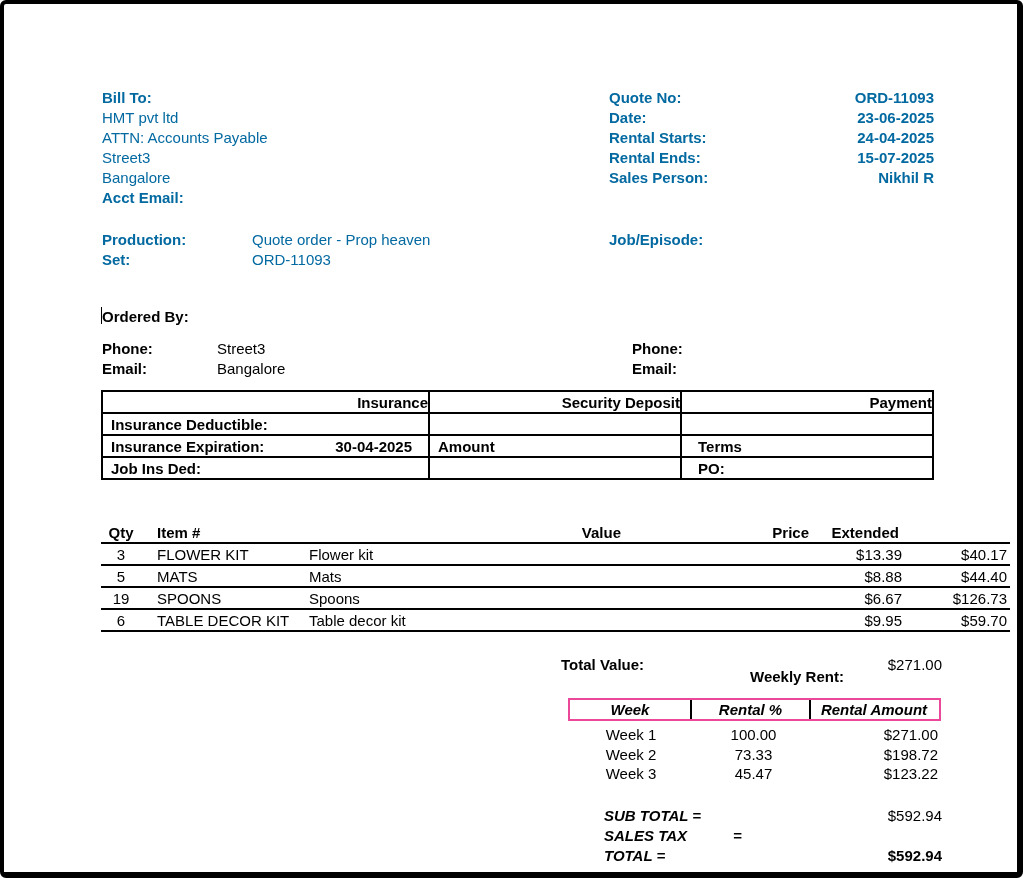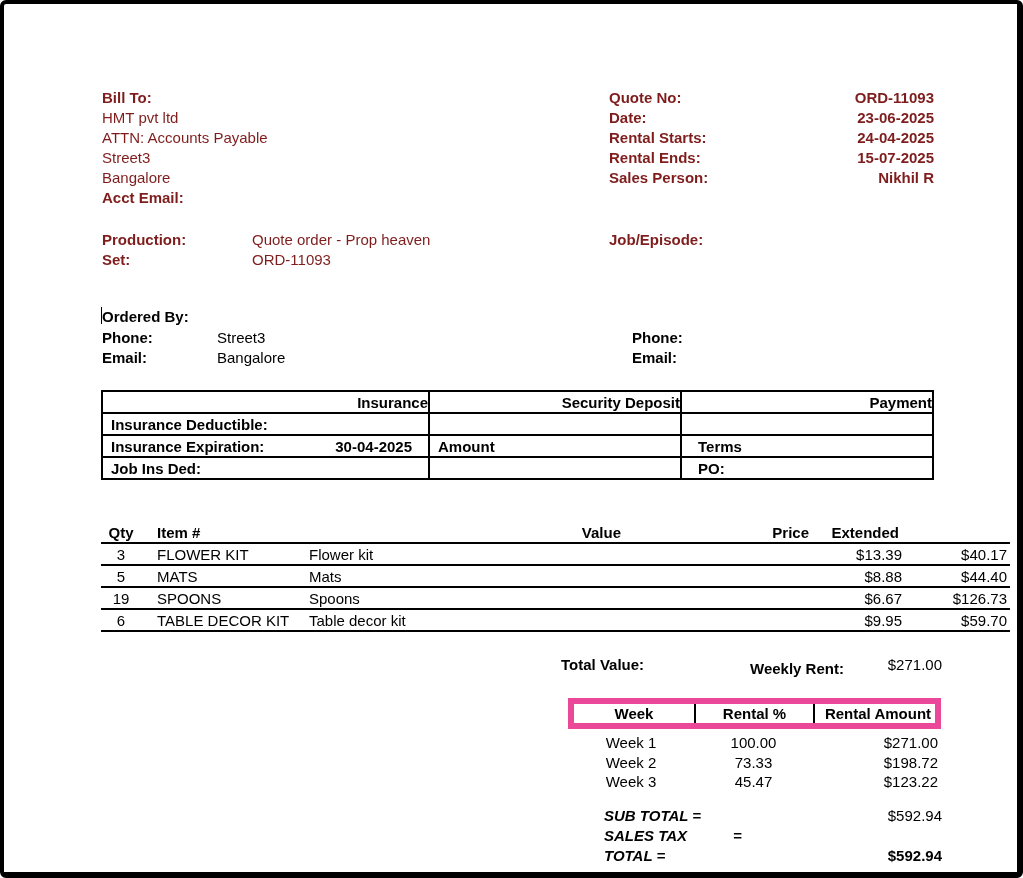--- a/index.html
+++ b/index.html
@@ -3,21 +3,21 @@
 <meta charset="utf-8">
 <style>
   html,body { margin:0; padding:0; background:#fff; }
   body { font-family:"Liberation Sans", sans-serif; font-size:15px; color:#000; }
   .page {
     position:relative; width:1023px; height:878px; background:#fff;
     border-style:solid; border-color:#000; border-width:4px 6px 6px 4px;
     border-radius:6px; box-sizing:border-box; overflow:hidden;
   }
   .abs { position:absolute; }
-  .gray { color:#7f1d1d; }
+  .gray { color:#0369a1; }
   .b { font-weight:bold; }
   .pre { white-space:pre; }
   .line { line-height:20px; height:20px; }
 
   
   .qrow { display:flex; justify-content:space-between; line-height:20px; height:20px; font-weight:bold; }
 
   
   table.ins { border-collapse:collapse; table-layout:fixed; }
   table.ins td { border:2px solid #000; height:18px; padding:1px 0 1px 8px; font-weight:bold; font-size:15px; }
@@ -25,21 +25,21 @@
   .ins-split { display:flex; justify-content:space-between; padding-right:16px; }
 
   
   .items-row { display:grid; grid-template-columns:40px 16px 152px 312px 188px 93px 108px; align-items:center; height:20px; border-bottom:2px solid #000; }
   .items-row.hdr { height:19px; font-weight:bold; }
   .c-qty { text-align:center; }
   .c-right { text-align:right; }
   .c-ext { text-align:right; padding-right:3px; box-sizing:border-box; }
 
   
-  .week-hdr { display:grid; grid-template-columns:122px 119px 126px; border:6px solid #ec4899; font-weight:bold; }
+  .week-hdr { display:grid; grid-template-columns:122px 119px 126px; border:2px solid #ec4899; font-weight:bold;font-style:italic; }
   .week-hdr > div { line-height:19px; text-align:center; }
   .week-hdr > div:nth-child(1), .week-hdr > div:nth-child(2) { border-right:2px solid #000; }
   .week-row { display:grid; grid-template-columns:126px 119px 126px; line-height:19.5px; height:19.5px; }
   .week-row .wk { text-align:center; }
   .week-row .pct { text-align:center; }
   .week-row .amt { text-align:right; padding-right:1px; }
 
   
   .tot-row { display:grid; grid-template-columns:207px 131px; line-height:20px; height:20px; }
   .tot-row .lbl { font-weight:bold;font-style:italic; }
@@ -92,21 +92,21 @@
     </div>
     <div class="line" style="position:relative;">
       <span class="b">Set:</span>
       <span class="abs" style="left:150px; top:0;">ORD-11093</span>
     </div>
   </div>
 
   <div class="abs caret" style="left:97px; top:303px;"></div>
   <div class="abs" style="left:98px; top:303px; width:840px;">
     <div class="line b">Ordered By:</div>
-    <div class="line" style="position:relative; margin-top:1px;">
+    <div class="line" style="position:relative; margin-top:12px;">
       <span class="b">Phone:</span>
       <span class="abs" style="left:115px; top:0;">Street3</span>
       <span class="abs b" style="left:530px; top:0;">Phone:</span>
     </div>
     <div class="line" style="position:relative;">
       <span class="b">Email:</span>
       <span class="abs" style="left:115px; top:0;">Bangalore</span>
       <span class="abs b" style="left:530px; top:0;">Email:</span>
     </div>
   </div>
@@ -193,21 +193,21 @@
       <span>TABLE DECOR KIT</span>
       <span>Table decor kit</span>
       <span class="c-right"></span>
       <span class="c-right">$9.95</span>
       <span class="c-ext">$59.70</span>
     </div>
   </div>
 
   <div class="abs" style="left:557px; top:652px; width:381px; position:absolute;">
     <span class="b">Total Value:</span>
-    <span class="abs b" style="left:189px; top:4px;text-align:center;">Weekly Rent:</span>
+    <span class="abs b" style="left:189px; top:12px;text-align:center;">Weekly Rent:</span>
     <span class="abs" style="right:0; top:0;">$271.00</span>
   </div>
 
   <div class="abs" style="left:564px; top:694px; width:373px;">
     <div class="week-hdr">
       <div>Week</div>
       <div>Rental %</div>
       <div>Rental Amount</div>
     </div>
     <div style="margin-top:4px;">

